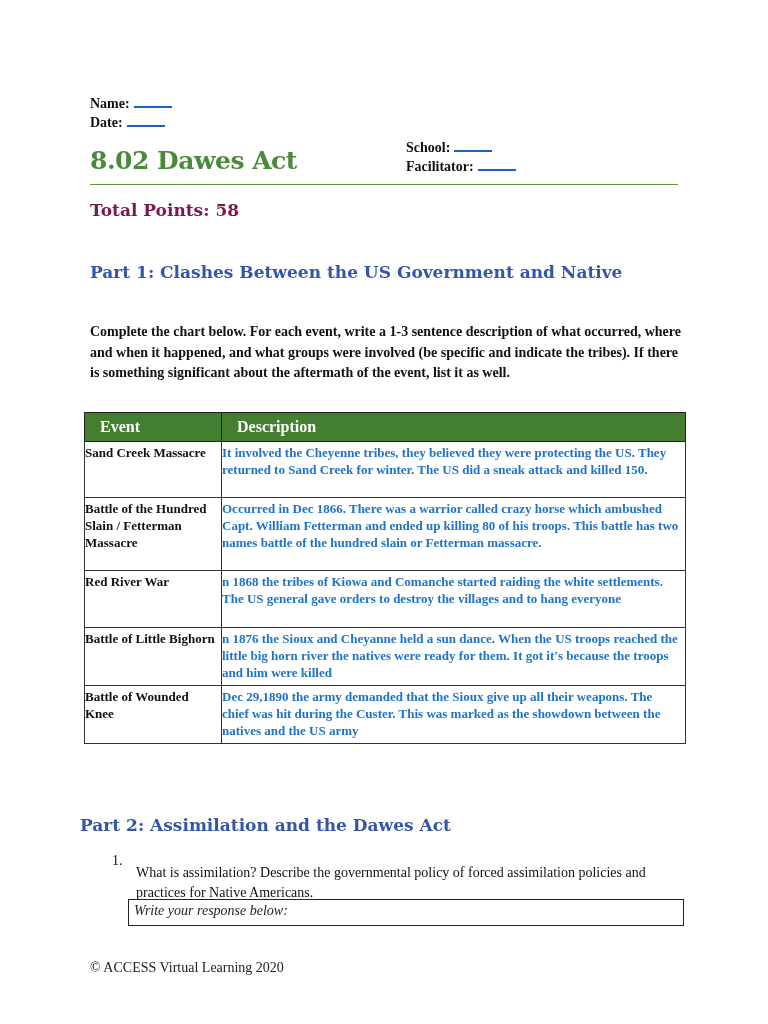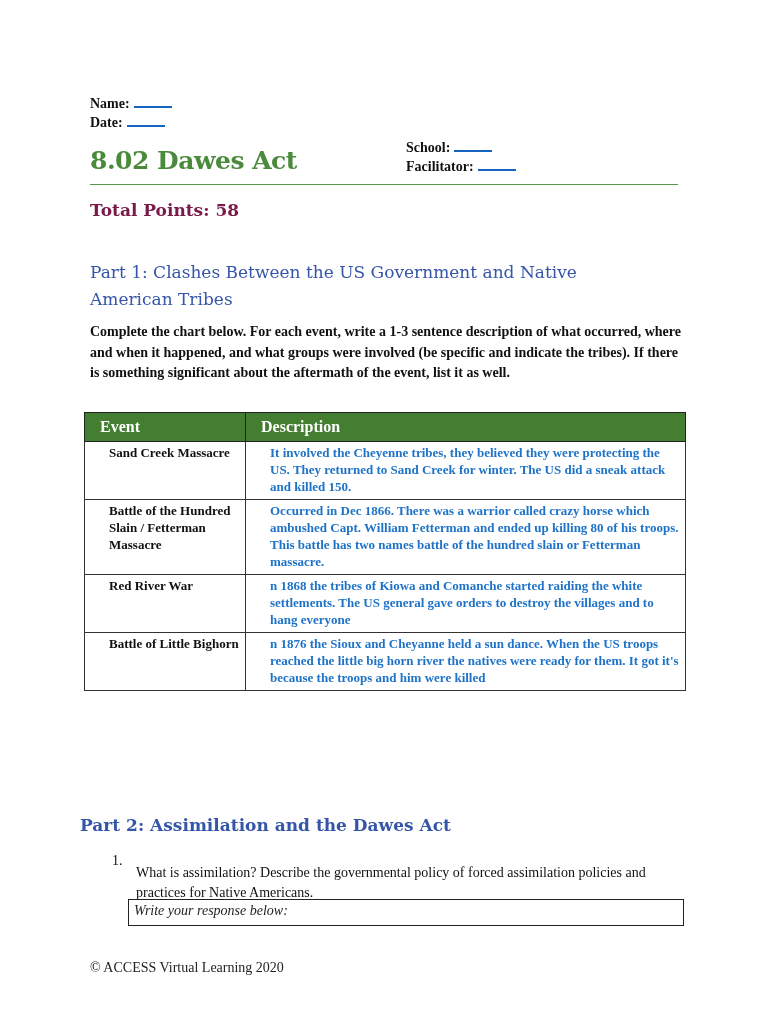--- a/index.html
+++ b/index.html
@@ -11,27 +11,27 @@
     .hdr-col.left { left: 0; }
     .hdr-col.right { left: 316px; margin-top: 44px; }
     .field-line { display: block; white-space: nowrap; }
     .blank { display: inline-block; width: 38px; border-bottom: 2px solid #1565c0; margin-left: 4px; height: 12px; vertical-align: baseline; }
 
     .title { position: absolute; left: 90px; top: 146px; font-family: "DejaVu Serif", serif; font-weight: bold; font-size: 25px; color: #4a8a3a; letter-spacing: -0.5px; }
     .title-rule { position: absolute; left: 90px; top: 184px; width: 588px; height: 0; border-top: 1.5px solid #5a9a45; }
 
     .points { position: absolute; left: 90px; top: 200px; font-family: "DejaVu Serif", serif; font-weight: bold; font-size: 17px; color: #7a1a4a; }
 
-    .part1 { position: absolute; left: 90px; top: 259px; width: 600px; font-family: "DejaVu Serif", serif; font-weight: normal; font-size: 17px; line-height: 27px; color: #3555a8; }
+    .part1 { position: absolute; left: 90px; top: 259px; width: 600px; font-family: "DejaVu Serif", serif; font-weight: bold; font-size: 17px; line-height: 27px; color: #3555a8; }
 
     .instructions { position: absolute; left: 90px; top: 322px; width: 600px; font-weight: bold; font-size: 14px; line-height: 20.5px; color: #111; }
 
     table.events { position: absolute; left: 84px; top: 412px; width: 602px; border-collapse: collapse; font-size: 13px; }
     table.events th { background: #437e31; color: #fff; text-align: left; font-weight: bold; font-size: 16px; padding: 3px 15px; height: 22px; border: 1px solid #222; }
-    table.events td { border: 1px solid #333; vertical-align: top; padding: 2px 6px 4px 24px; line-height: 17px; font-weight: bold; }
+    table.events td { border: 1px solid #333; vertical-align: top; padding: 2px 6px 4px 0; line-height: 17px; font-weight: bold; }
     table.events td.ev { width: 130px; color: #111; }
     table.events td.desc { color: #1e73c8; }
     table.events tr { }
 
     .part2 { position: absolute; left: 80px; top: 815px; font-family: "DejaVu Serif", serif; font-weight: bold; font-size: 17px; color: #3555a8; }
 
     .q1 { position: absolute; left: 112px; top: 851px; width: 580px; font-size: 14px; line-height: 20px; color: #111; }
     .q1 .num { position: absolute; left: 0; top: 0; }
     .q1 .qtext { position: absolute; left: 24px; top: 12px; width: 550px; }
 
@@ -64,21 +64,20 @@
     </div>
   </div>
 
   <div class="title">8.02 Dawes Act</div>
   <div class="title-rule"></div>
 
   <div class="points">Total Points: 58</div>
 
   <div class="part1">
     <div>Part 1: Clashes Between the US Government and Native</div>
-    <div>American Tribes</div>
   </div>
 
   <div class="instructions">Complete the chart below. For each event, write a 1-3 sentence description of what occurred, where and when it happened, and what groups were involved (be specific and indicate the tribes). If there is something significant about the aftermath of the event, list it as well.</div>
 
   <table class="events">
     <thead>
       <tr>
         <th>Event</th>
         <th>Description</th>
       </tr>
@@ -93,20 +92,24 @@
         <td class="desc">Occurred in Dec 1866. There was a warrior called crazy horse which ambushed Capt. William Fetterman and ended up killing 80 of his troops. This battle has two names battle of the hundred slain or Fetterman massacre.</td>
       </tr>
       <tr style="height:57px">
         <td class="ev">Red River War</td>
         <td class="desc">n 1868 the tribes of Kiowa and Comanche started raiding the white settlements. The US general gave orders to destroy the villages and to hang everyone</td>
       </tr>
       <tr style="height:57px">
         <td class="ev">Battle of Little Bighorn</td>
         <td class="desc">n 1876 the Sioux and Cheyanne held a sun dance. When the US troops reached the little big horn river the natives were ready for them. It got it's because the troops and him were killed</td>
       </tr>
+      <tr style="height:58px">
+        <td class="ev">Battle of Wounded Knee</td>
+        <td class="desc">Dec 29,1890 the army demanded that the Sioux give up all their weapons. The chief was hit during the Custer. This was marked as the showdown between the natives and the US army</td>
+      </tr>
     </tbody>
   </table>
 
   <div class="part2">Part 2: Assimilation and the Dawes Act</div>
 
   <div class="q1">
     <span class="num">1.</span>
     <span class="qtext">What is assimilation? Describe the governmental policy of forced assimilation policies and practices for Native Americans.</span>
   </div>
 

